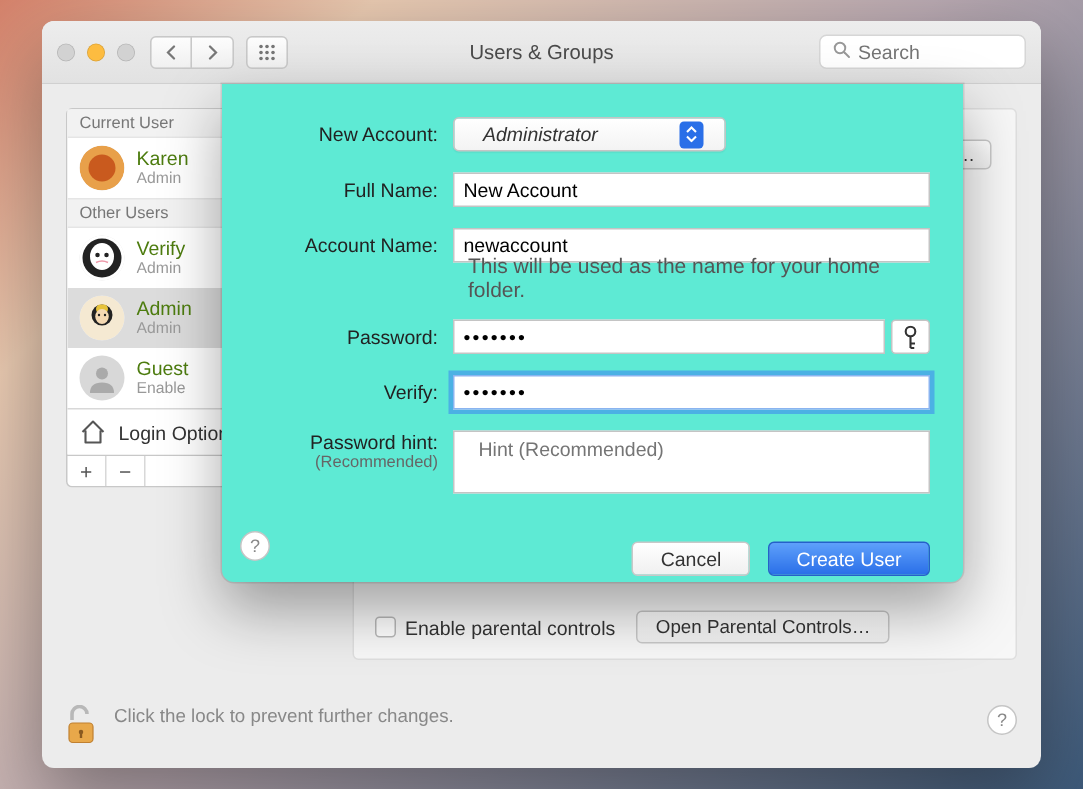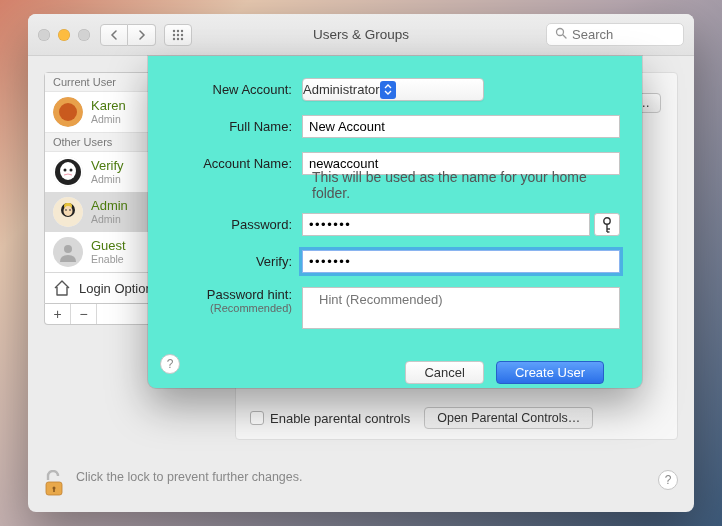--- a/index.html
+++ b/index.html
@@ -146,44 +146,45 @@
     border-radius: 0 0 8px 8px;
     box-shadow: 0 0 0 1px rgba(0,0,0,0.1), 0 18px 40px rgba(0,0,0,0.35);
   }
   .form { padding: 22px 22px 14px 22px; }
   .frow { display: flex; align-items: center; margin-bottom: 14px; }
   .flabel { width: 132px; text-align: right; padding-right: 10px; font-size: 13px; color: #222; }
   .flabel .sub { display: block; font-size: 11px; color: #666; }
   .fct { flex: 1; display: flex; align-items: center; gap: 4px; }
   .select {
     width: 182px; height: 23px; background: linear-gradient(#fff,#f3f3f3);
-    border: 1px solid #c4c4c4; border-radius: 4px; padding: 0 0;
-    display: flex; align-items: center; justify-content: flex-start;
+    border: 1px solid #c4c4c4; border-radius: 4px; padding: 0 19px;
+    display: flex; align-items: center; justify-content: space-between;
     box-shadow: 0 1px 1px rgba(0,0,0,0.05);
+    font-style: italic;
   }
   .select .chev {
     width: 16px; height: 18px; background: #2a6fe8; border-radius: 3px;
     display: flex; flex-direction: column; align-items: center; justify-content: center; gap: 1px;
     margin-right: -5px;
   }
   .txt-input {
     flex: 1; height: 23px; border: 1px solid #c4c4c4; background: #fff;
     padding: 0 6px; font-size: 13px; outline: none;
   }
   .txt-input.focused {
     box-shadow: 0 0 0 3px rgba(60,130,240,0.55);
     border-color: #8ab4f0;
   }
   .hint-txt { font-size: 14px; color: #555; margin: -10px 0 12px 142px; }
   .key-btn {
     width: 26px; height: 23px; border: 1px solid #c4c4c4; background: #fff; border-radius: 3px;
     display: flex; align-items: center; justify-content: center;
   }
   textarea.txt-input { height: 42px; resize: none; font-family: inherit; padding-top: 4px; padding-left: 16px; }
-  .dlg-btns { display: flex; justify-content: flex-end; gap: 12px; margin-top: 4px; padding: 0 38px; align-items: center; }
+  .dlg-btns { display: flex; justify-content: flex-end; gap: 12px; margin-top: 4px; padding: 0 22px; align-items: center; }
   .btn {
     border-radius: 4px; padding: 3px 18px; font-size: 13px; border: 1px solid #c8c8c8;
     background: linear-gradient(#ffffff,#f0f0f0);
   }
   .btn.primary {
     background: linear-gradient(#5ea0fb,#2a6fe8); border-color: #2660c9; color: #fff;
   }
   .sheet .helpcircle.small { position: absolute; left: 12px; bottom: 14px; }
 </style>
 </head>

